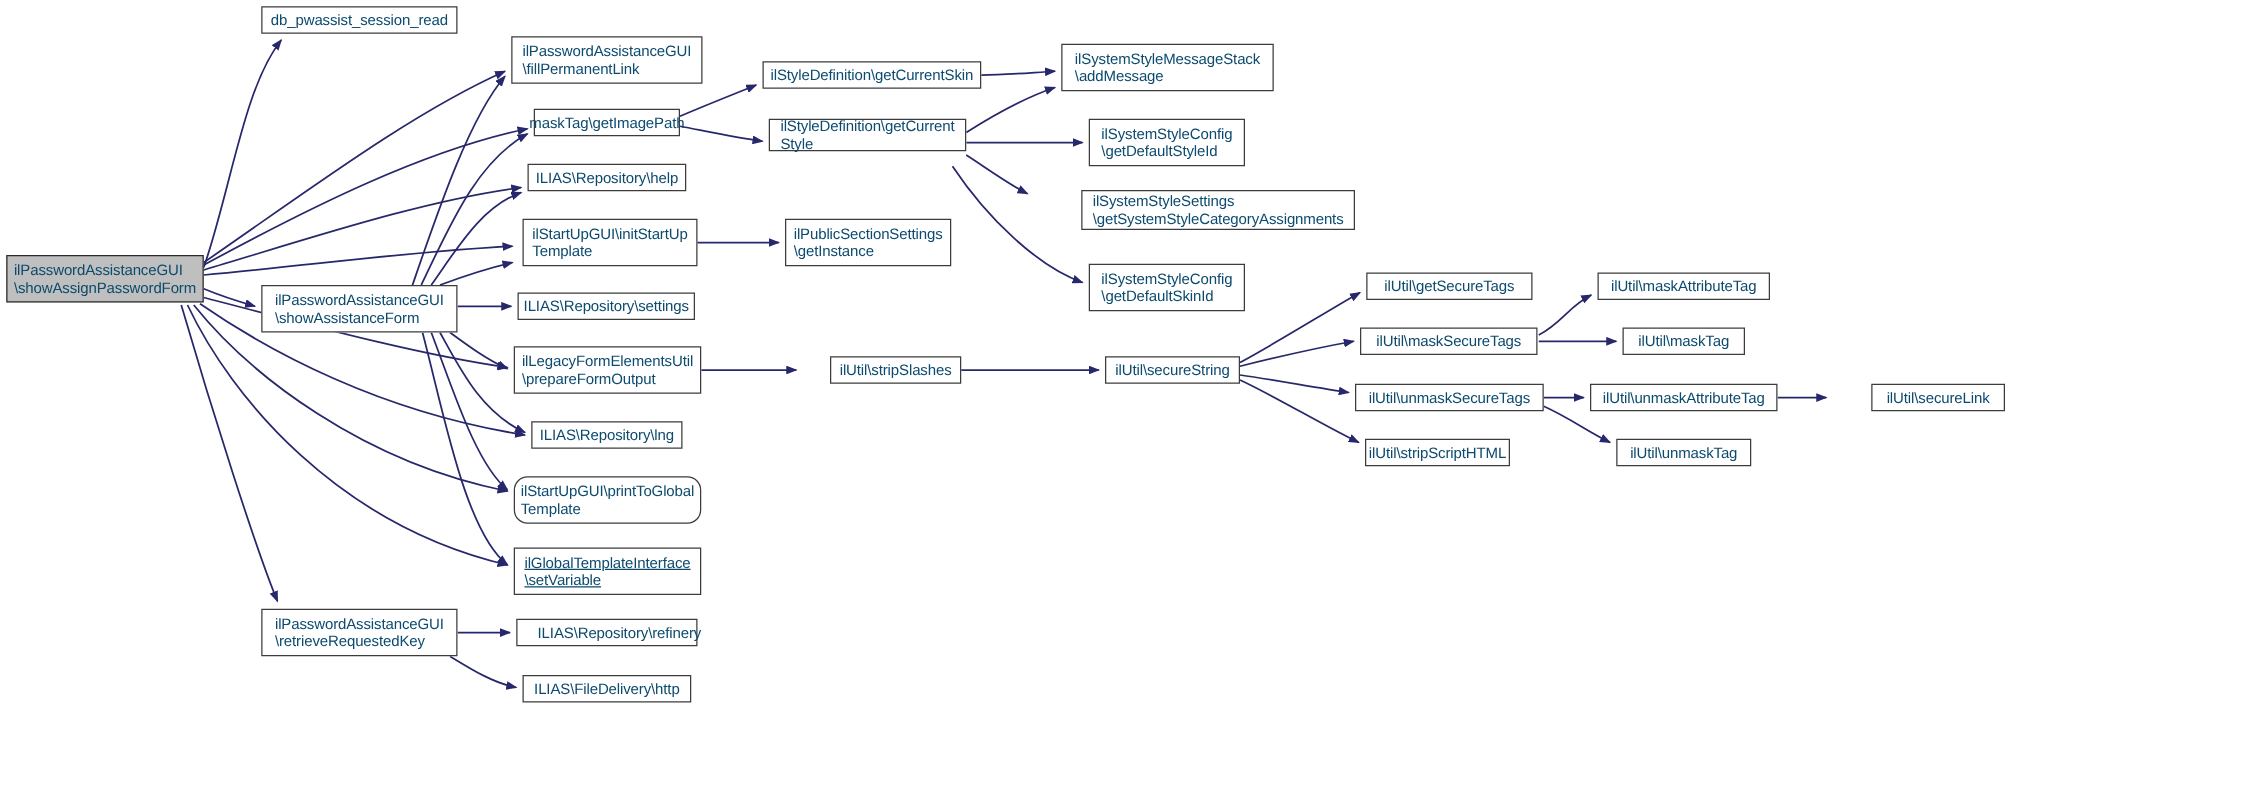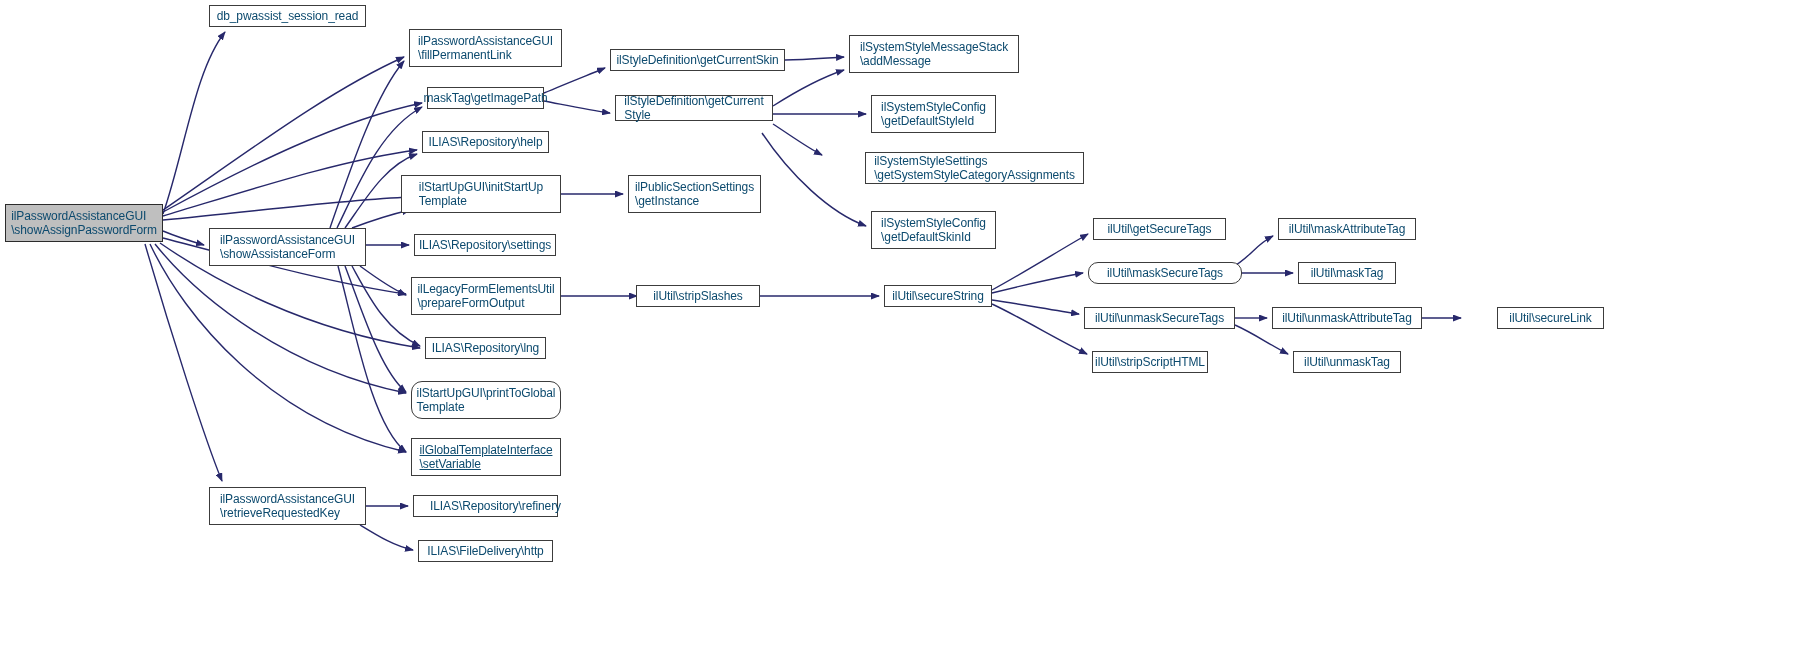--- a/index.html
+++ b/index.html
@@ -104,49 +104,49 @@
 \showAssignPasswordForm</div>
       <div class="node" style="left: 209px; top: 5px; width: 157px; height: 22px;">db_pwassist_session_read</div>
       <div class="node" style="left: 209px; top: 228px; width: 157px; height: 38px;">ilPasswordAssistanceGUI
 \showAssistanceForm</div>
       <div class="node" style="left: 209px; top: 487px; width: 157px; height: 38px;">ilPasswordAssistanceGUI
 \retrieveRequestedKey</div>
       <div class="node" style="left: 409px; top: 29px; width: 153px; height: 38px;">ilPasswordAssistanceGUI
 \fillPermanentLink</div>
       <div class="node" style="left: 427px; top: 87px; width: 117px; height: 22px;">maskTag\getImagePath</div>
       <div class="node" style="left: 422px; top: 131px; width: 127px; height: 22px;">ILIAS\Repository\help</div>
-      <div class="node" style="left: 401px; top: 175px; width: 160px; height: 38px;">ilStartUpGUI\initStartUp
+      <div class="node" style="left: 418px; top: 175px; width: 140px; height: 38px;">ilStartUpGUI\initStartUp
 Template</div>
       <div class="node" style="left: 414px; top: 234px; width: 142px; height: 22px;">ILIAS\Repository\settings</div>
       <div class="node" style="left: 411px; top: 277px; width: 150px; height: 38px;">ilLegacyFormElementsUtil
 \prepareFormOutput</div>
       <div class="node" style="left: 425px; top: 337px; width: 121px; height: 22px;">ILIAS\Repository\lng</div>
       <div class="node" style="left: 411px; top: 381px; width: 150px; height: 38px; border-radius: 11px;">ilStartUpGUI\printToGlobal
 Template</div>
       <div class="node" style="left: 411px; top: 438px; width: 150px; height: 38px; text-decoration: underline;">ilGlobalTemplateInterface
 \setVariable</div>
       <div class="node" style="left: 413px; top: 495px; width: 145px; height: 22px; padding-left: 24px;">ILIAS\Repository\refinery</div>
       <div class="node" style="left: 418px; top: 540px; width: 135px; height: 22px;">ILIAS\FileDelivery\http</div>
       <div class="node" style="left: 610px; top: 49px; width: 175px; height: 22px;">ilStyleDefinition\getCurrentSkin</div>
       <div class="node" style="left: 615px; top: 95px; width: 158px; height: 26px;">ilStyleDefinition\getCurrent
 Style</div>
       <div class="node" style="left: 628px; top: 175px; width: 133px; height: 38px;">ilPublicSectionSettings
 \getInstance</div>
-      <div class="node" style="left: 636px; top: 285px; width: 124px; height: 22px;">ilUtil\stripSlashes</div>
+      <div class="node" style="left: 664px; top: 285px; width: 105px; height: 22px;">ilUtil\stripSlashes</div>
       <div class="node" style="left: 849px; top: 35px; width: 170px; height: 38px;">ilSystemStyleMessageStack
 \addMessage</div>
       <div class="node" style="left: 871px; top: 95px; width: 125px; height: 38px;">ilSystemStyleConfig
 \getDefaultStyleId</div>
       <div class="node" style="left: 825px; top: 152px; width: 219px; height: 32px; margin-left: 40px;">ilSystemStyleSettings
 \getSystemStyleCategoryAssignments</div>
       <div class="node" style="left: 871px; top: 211px; width: 125px; height: 38px;">ilSystemStyleConfig
 \getDefaultSkinId</div>
       <div class="node" style="left: 884px; top: 285px; width: 108px; height: 22px;">ilUtil\secureString</div>
       <div class="node" style="left: 1093px; top: 218px; width: 133px; height: 22px;">ilUtil\getSecureTags</div>
-      <div class="node" style="left: 1088px; top: 262px; width: 154px; height: 22px; border-radius: 10px;">ilUtil\maskSecureTags</div>
+      <div class="node" style="left: 1088px; top: 262px; width: 142px; height: 22px;">ilUtil\maskSecureTags</div>
       <div class="node" style="left: 1084px; top: 307px; width: 151px; height: 22px;">ilUtil\unmaskSecureTags</div>
       <div class="node" style="left: 1092px; top: 351px; width: 116px; height: 22px;">ilUtil\stripScriptHTML</div>
       <div class="node" style="left: 1278px; top: 218px; width: 138px; height: 22px;">ilUtil\maskAttributeTag</div>
       <div class="node" style="left: 1298px; top: 262px; width: 98px; height: 22px;">ilUtil\maskTag</div>
       <div class="node" style="left: 1272px; top: 307px; width: 150px; height: 22px;">ilUtil\unmaskAttributeTag</div>
       <div class="node" style="left: 1293px; top: 351px; width: 108px; height: 22px;">ilUtil\unmaskTag</div>
       <div class="node" style="left: 1466px; top: 307px; width: 107px; height: 22px; margin-left: 31px;">ilUtil\secureLink</div>
     </div>
 </div>
 

